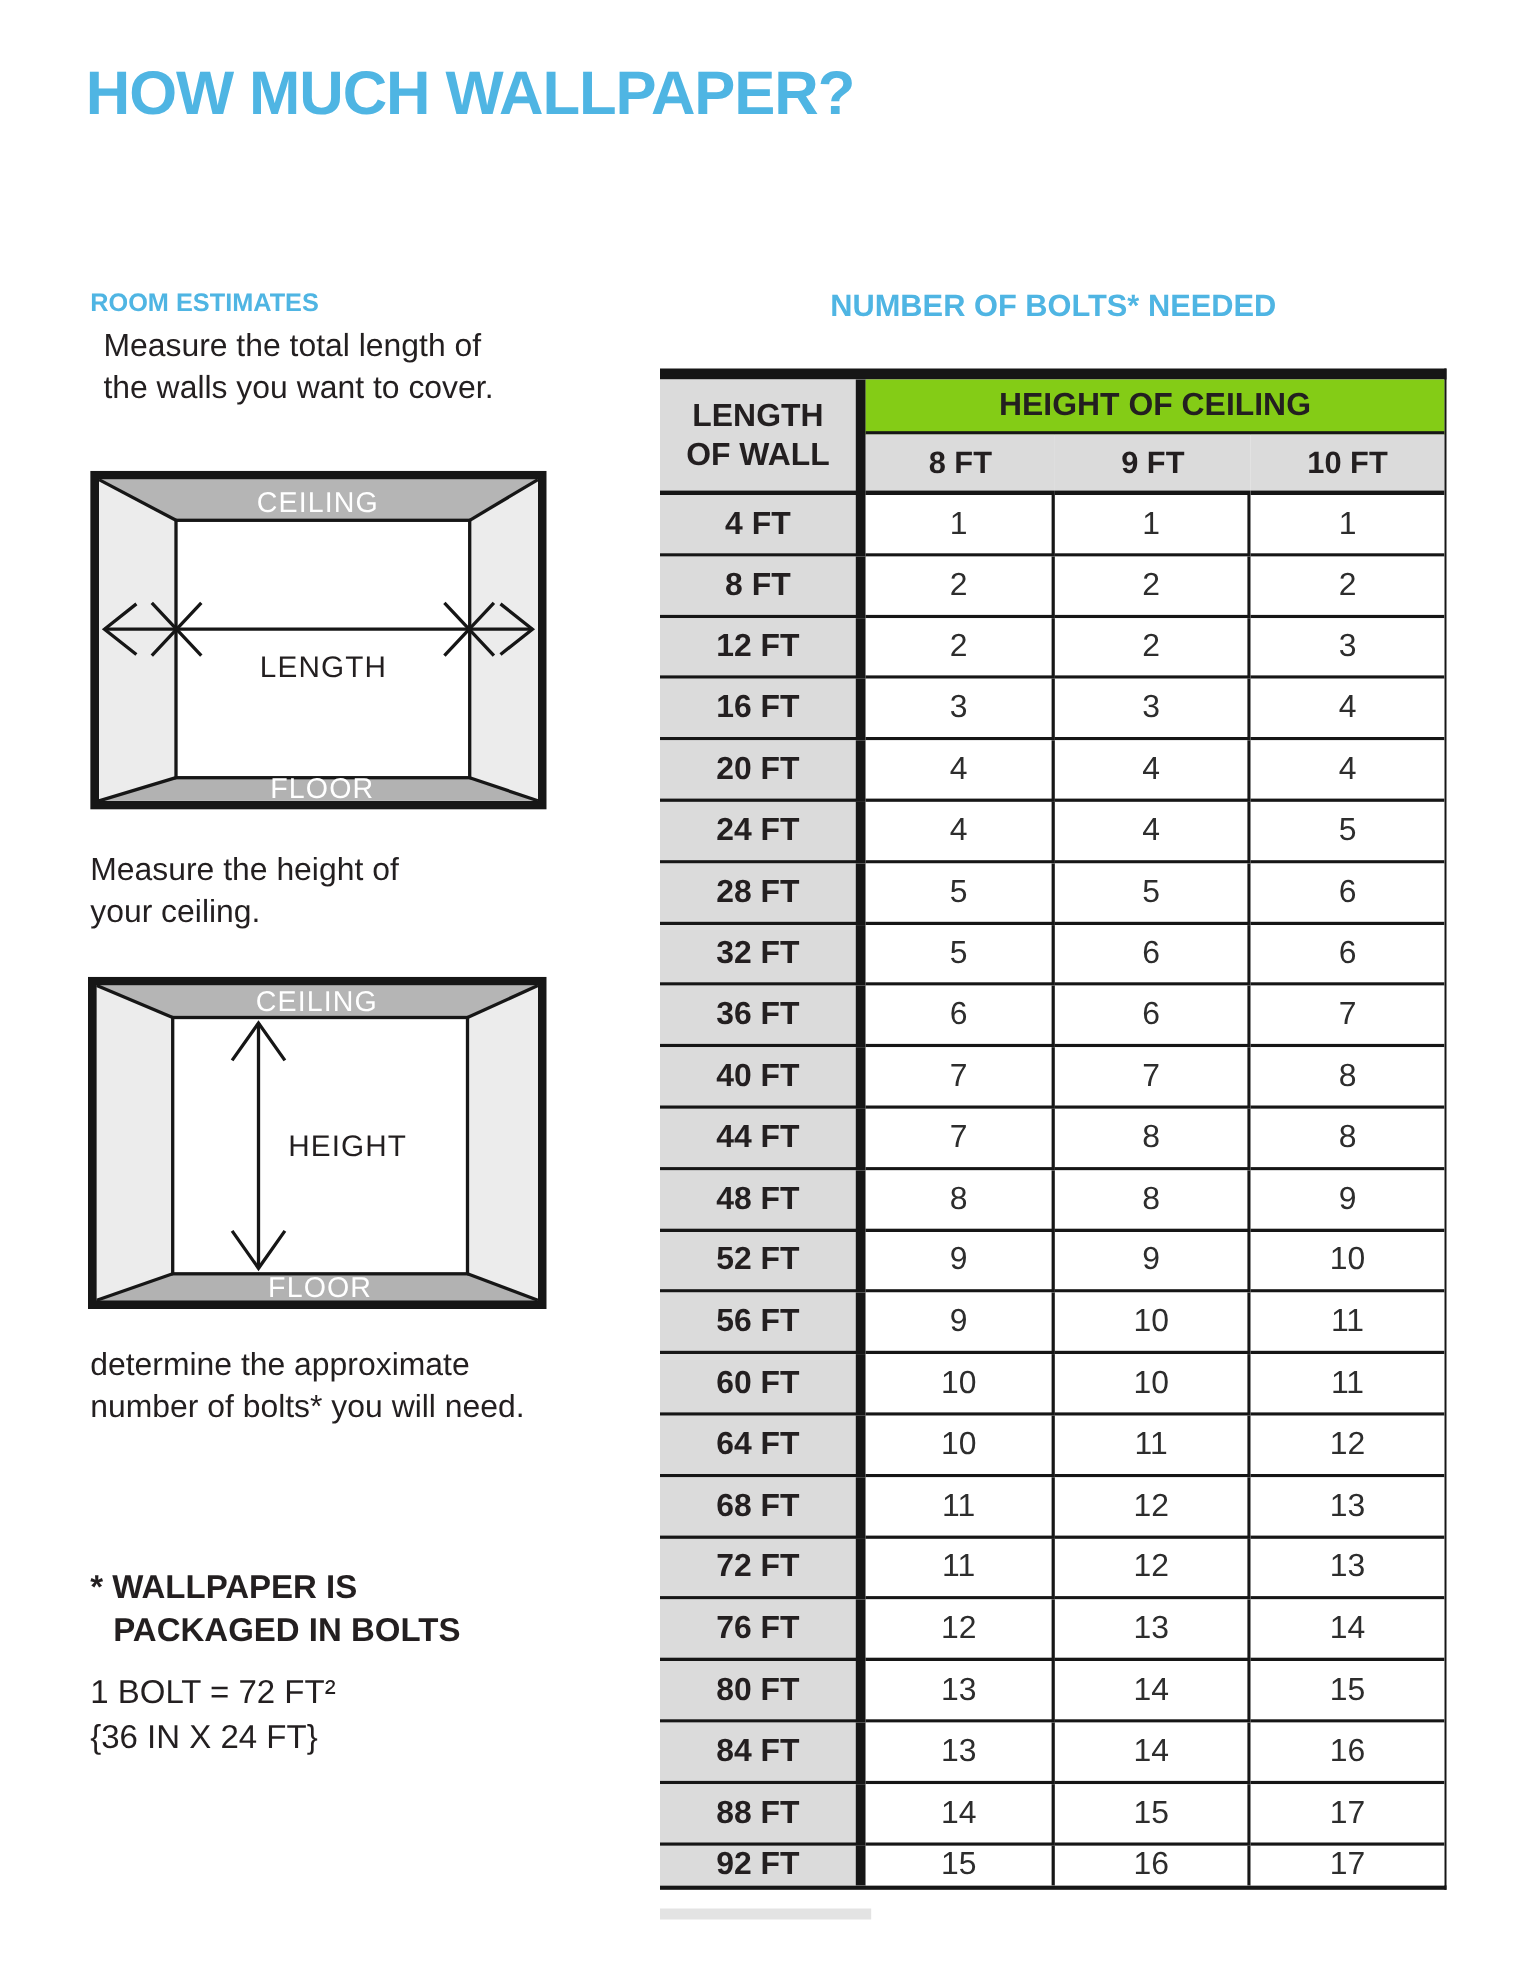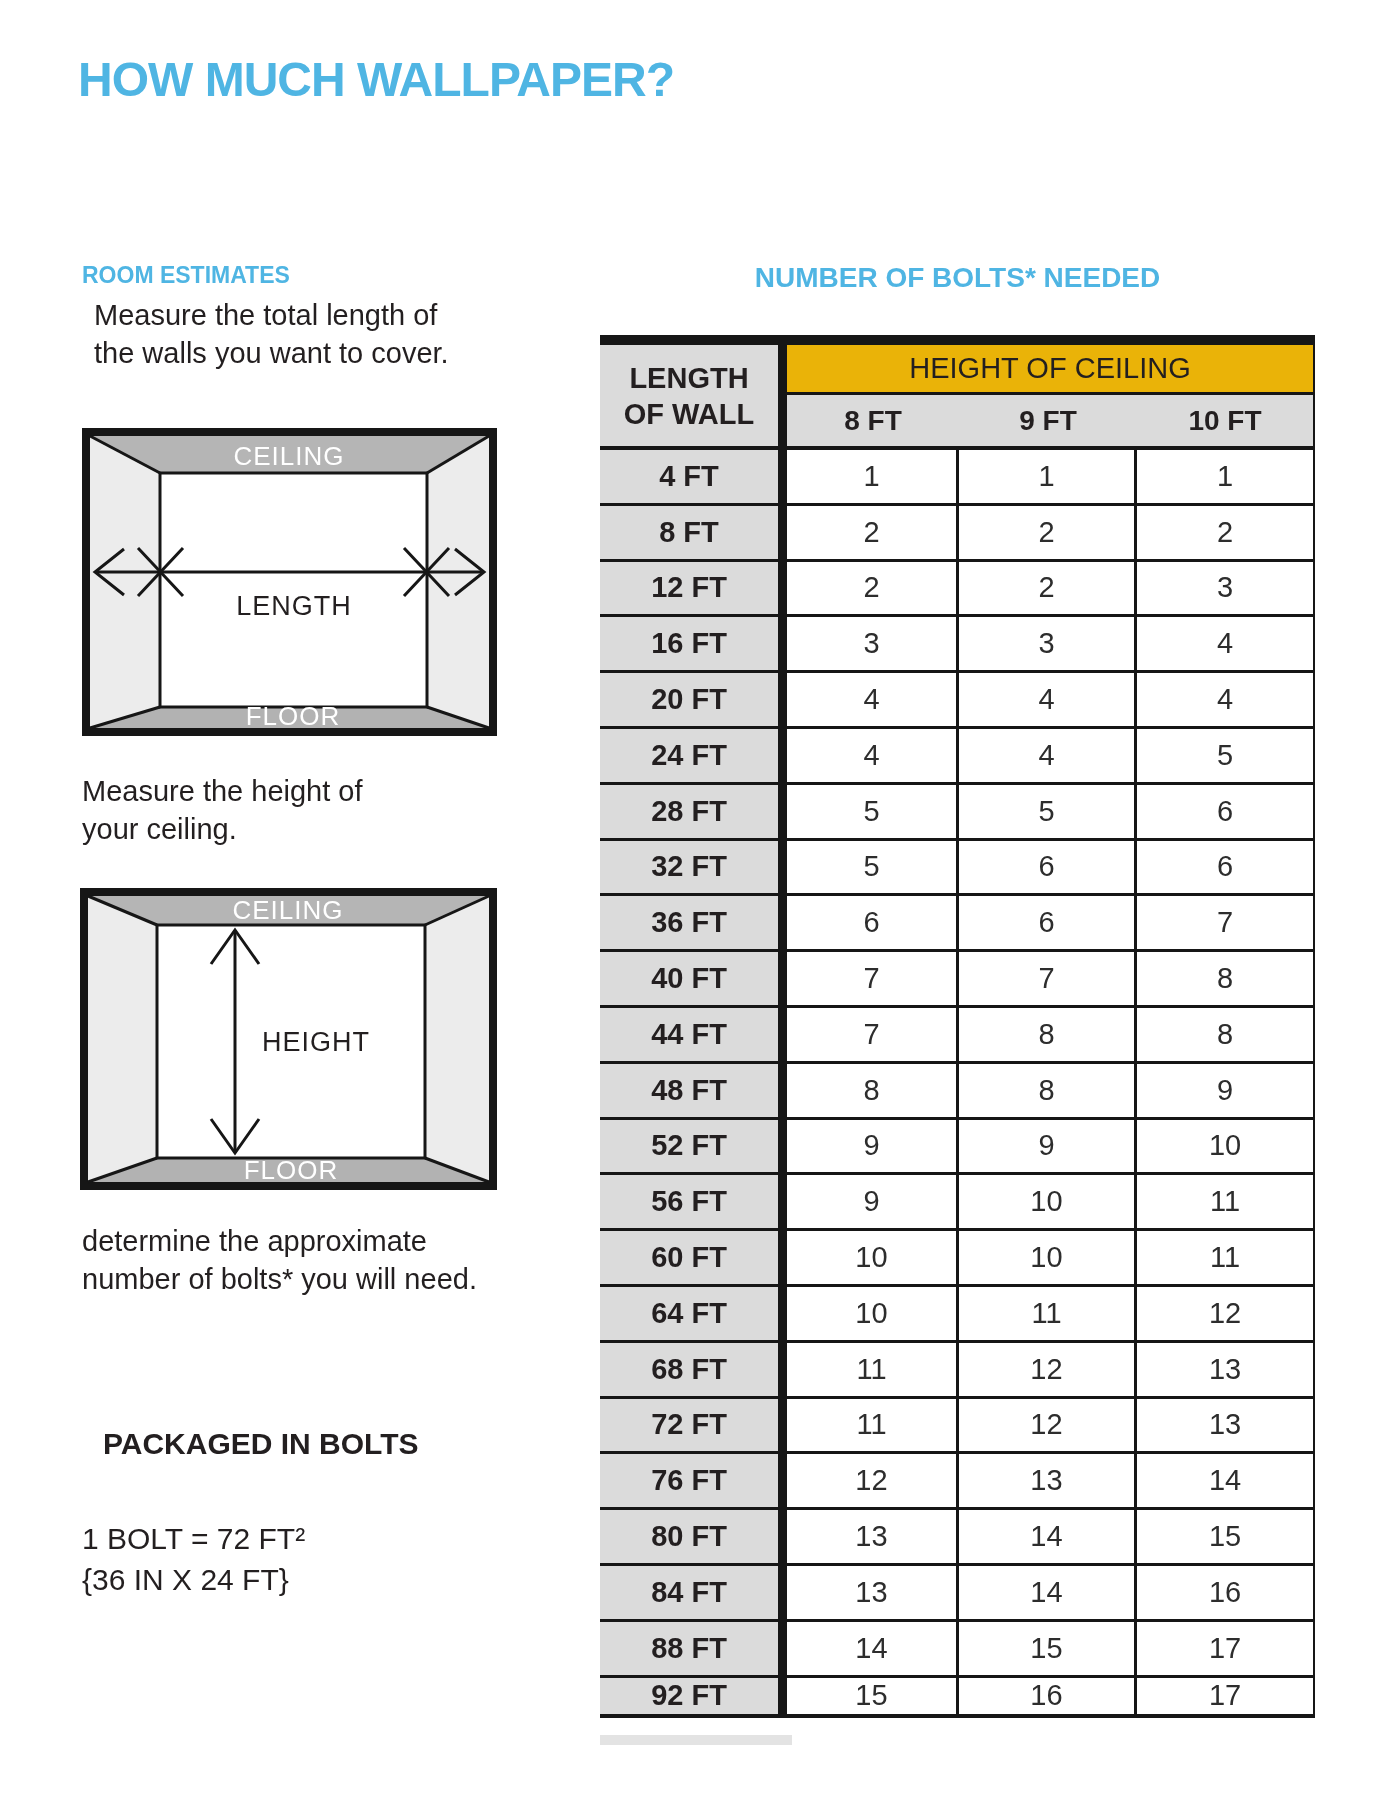--- a/index.html
+++ b/index.html
@@ -3,21 +3,21 @@
 <meta charset="utf-8">
 <style>
   html,body { margin:0; padding:0; background:#ffffff; }
   #page {
     position:relative; width:1391px; height:1800px; background:#ffffff;
     font-family:"Liberation Sans", sans-serif; color:#231f20; overflow:hidden;
   }
   .abs { position:absolute; }
 
   .title {
-    left:78px; top:52px; font-size:48px; font-weight:700;
+    left:78px; top:52px; font-size:56px; font-weight:700;
     letter-spacing:-1px; color:#4fb5e3; white-space:nowrap;
   }
   .section-head {
     font-size:23px; font-weight:700; color:#4fb5e3; white-space:nowrap;
   }
   .para { font-size:29px; line-height:38px; color:#231f20; }
   .footnote { left:82px; top:1424px; font-size:30px; line-height:39px; font-weight:700; }
   .footnote .indent { margin-left:21px; }
   .boltinfo { left:82px; top:1518px; font-size:30px; line-height:41px; font-weight:400; }
 
@@ -35,22 +35,22 @@
   table.bolts th, table.bolts td {
     box-sizing:border-box; text-align:center; vertical-align:middle;
     padding:0; overflow:hidden;
   }
   th.len-hd {
     width:187px; background:#dbdbdb; border-right:9px solid #161616;
     border-bottom:4px solid #161616; font-size:29px; font-weight:700; line-height:36px;
     height:105px;
   }
   th.group-hd {
-    background:#eab308; border-bottom:3px solid #161616;
-    font-size:29px; font-weight:400; height:50px;
+    background:#84cc16; border-bottom:3px solid #161616;
+    font-size:29px; font-weight:700; height:50px;
   }
   th.sub-hd {
     background:#dbdbdb; border-bottom:4px solid #161616;
     font-size:28px; font-weight:700; height:55px;
   }
   td.len-cell {
     background:#dbdbdb; border-right:9px solid #161616; border-bottom:3px solid #161616;
     font-size:29px; font-weight:700; height:55.8px;
   }
   td.val {
@@ -122,20 +122,21 @@
     <text x="211" y="291" font-size="26" fill="#ffffff" text-anchor="middle" letter-spacing="1">FLOOR</text>
     <text x="182" y="163" font-size="27" fill="#231f20" text-anchor="start" letter-spacing="1">HEIGHT</text>
   </svg>
 
   <div class="abs para" style="left:82px; top:1222px;">
     <div>determine the approximate</div>
     <div>number of bolts* you will need.</div>
   </div>
 
   <div class="abs footnote">
+    <div>* WALLPAPER IS</div>
     <div class="indent">PACKAGED IN BOLTS</div>
   </div>
 
   <div class="abs boltinfo">
     <div>1 BOLT = 72 FT²</div>
     <div>{36 IN X 24 FT}</div>
   </div>
 
   <div class="abs table-head">NUMBER OF BOLTS* NEEDED</div>
 

